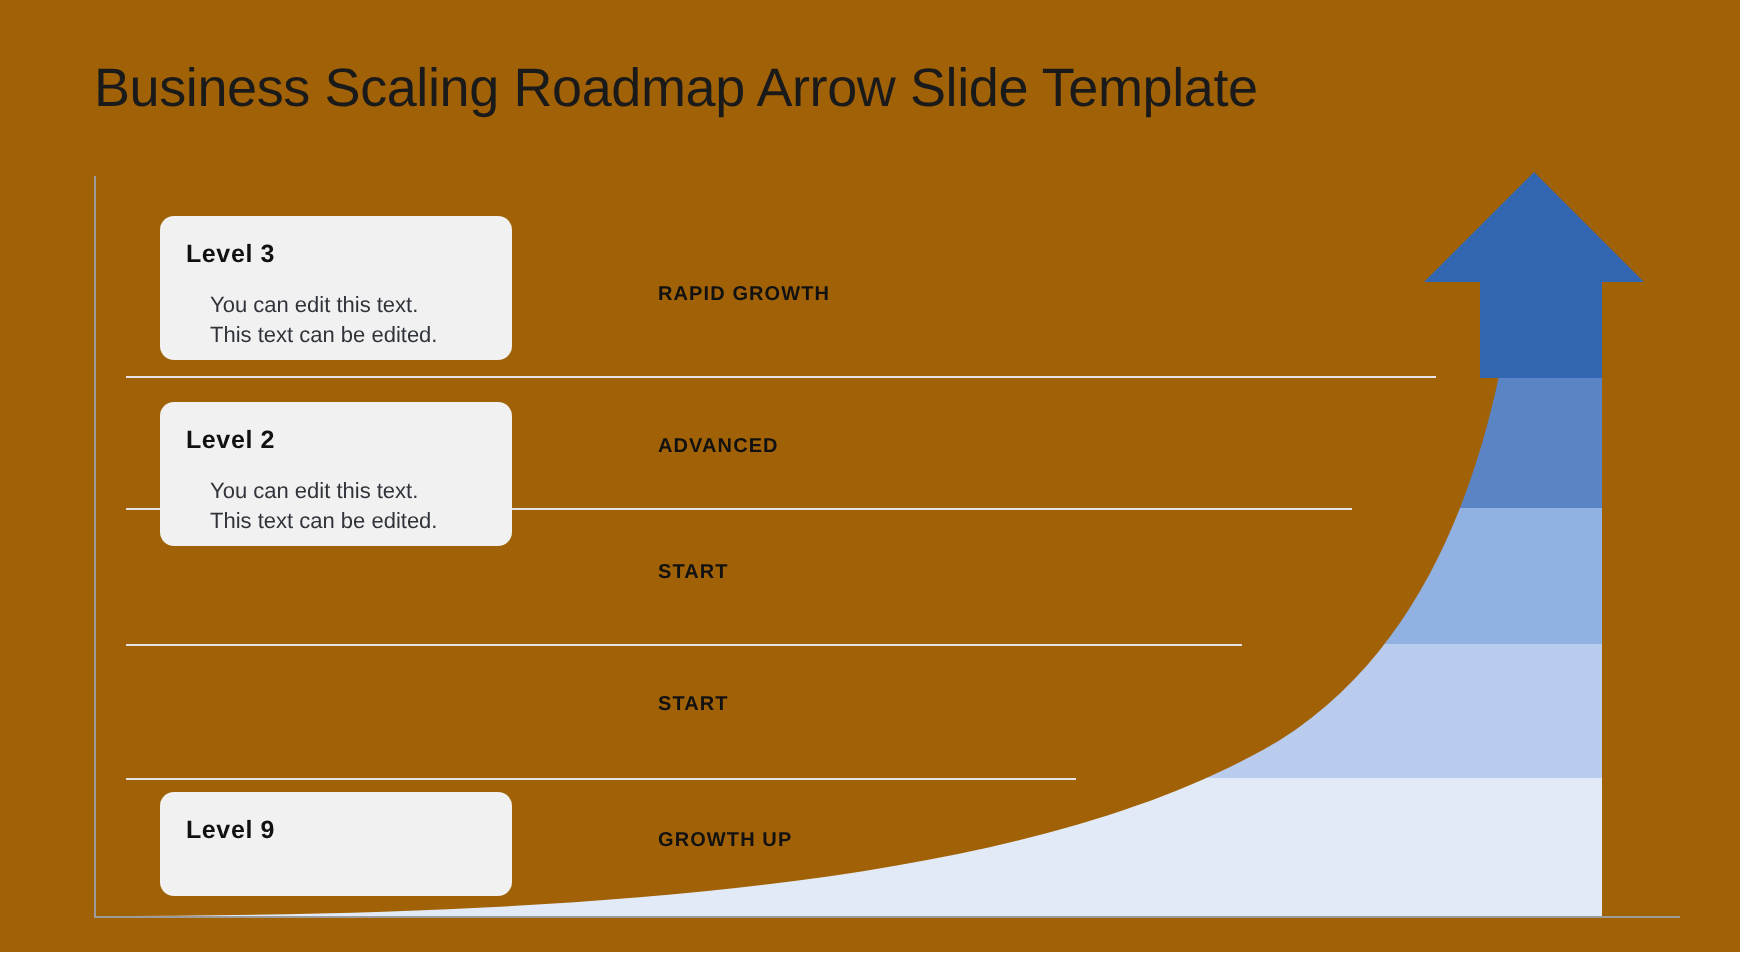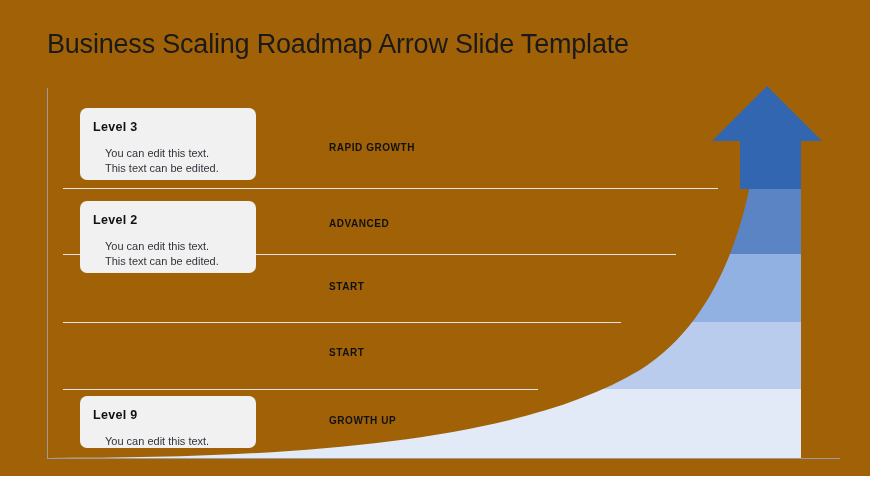--- a/index.html
+++ b/index.html
@@ -205,16 +205,15 @@
     <p class="level-body">You can edit this text. This text can be edited.</p>
   </div>
 
   <div class="level-card" style="top:201px; height:72px;">
     <p class="level-title">Level 2</p>
     <p class="level-body">You can edit this text. This text can be edited.</p>
   </div>
 
   <div class="level-card" style="top:396px; height:52px;">
     <p class="level-title">Level 9</p>
-    <p class="level-body">You can edit this text.</p>
   </div>
 
 </div>
 
 </body></html>

